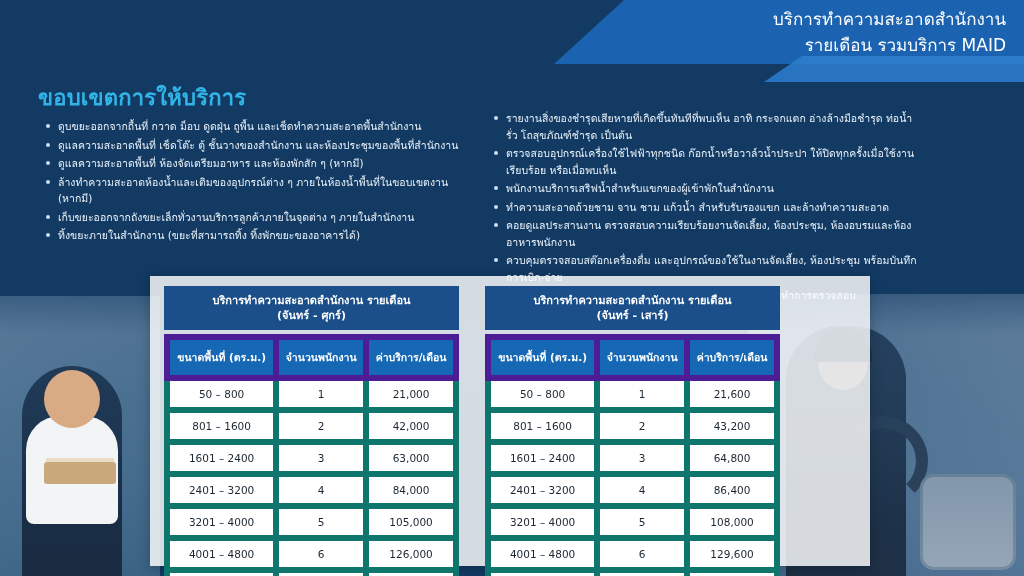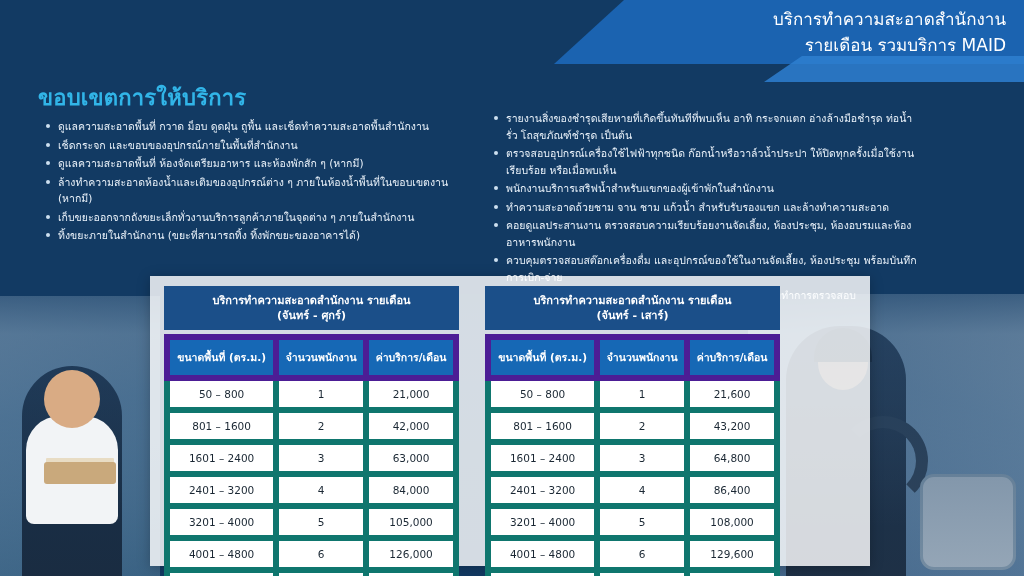--- a/index.html
+++ b/index.html
@@ -239,22 +239,22 @@
   <div class="header-band"></div>
   <div class="header-band-accent"></div>
   <div class="header-text">
     <div>บริการทำความสะอาดสำนักงาน</div>
     <div>รายเดือน รวมบริการ MAID</div>
   </div>
 
   <div class="section-title">ขอบเขตการให้บริการ</div>
 
   <ul class="bullets left">
-    <li>ดูแลความสะอาดพื้นที่ กวาด ม็อบ ดูดฝุ่น ถูพื้น และเช็ดทำความสะอาดพื้นสำนักงาน</li>
-    <li>เช็ดกระจก และขอบของอุปกรณ์ภายในพื้นที่สำนักงาน</li>
+    <li>ดูบขยะออกจากถื้นที่ กวาด ม็อบ ดูดฝุ่น ถูพื้น และเช็ดทำความสะอาดพื้นสำนักงาน</li>
+    <li>ดูแลความสะอาดพื้นที่ เช็ดโต๊ะ ตู้ ชั้นวางของสำนักงาน และห้องประชุมของพื้นที่สำนักงาน</li>
     <li>ดูแลความสะอาดพื้นที่ ห้องจัดเตรียมอาหาร และห้องพักสัก ๆ (หากมี)</li>
     <li>ล้างทำความสะอาดห้องน้ำและเติมของอุปกรณ์ต่าง ๆ ภายในห้องน้ำพื้นที่ในขอบเขตงาน (หากมี)</li>
     <li>เก็บขยะออกจากถังขยะเล็กทั่วงานบริการลูกค้าภายในจุดต่าง ๆ ภายในสำนักงาน</li>
     <li>ทิ้งขยะภายในสำนักงาน (ขยะที่สามารถทิ้ง ทิ้งพักขยะของอาคารได้)</li>
   </ul>
 
   <ul class="bullets right">
     <li>รายงานสิ่งของชำรุดเสียหายที่เกิดขึ้นทันทีที่พบเห็น อาทิ กระจกแตก อ่างล้างมือชำรุด ท่อน้ำรั่ว โถสุขภัณฑ์ชำรุด เป็นต้น</li>
     <li>ตรวจสอบอุปกรณ์เครื่องใช้ไฟฟ้าทุกชนิด ก๊อกน้ำหรือวาล์วน้ำประปา ให้ปิดทุกครั้งเมื่อใช้งานเรียบร้อย หรือเมื่อพบเห็น</li>
     <li>พนักงานบริการเสริฟน้ำสำหรับแขกของผู้เข้าพักในสำนักงาน</li>

